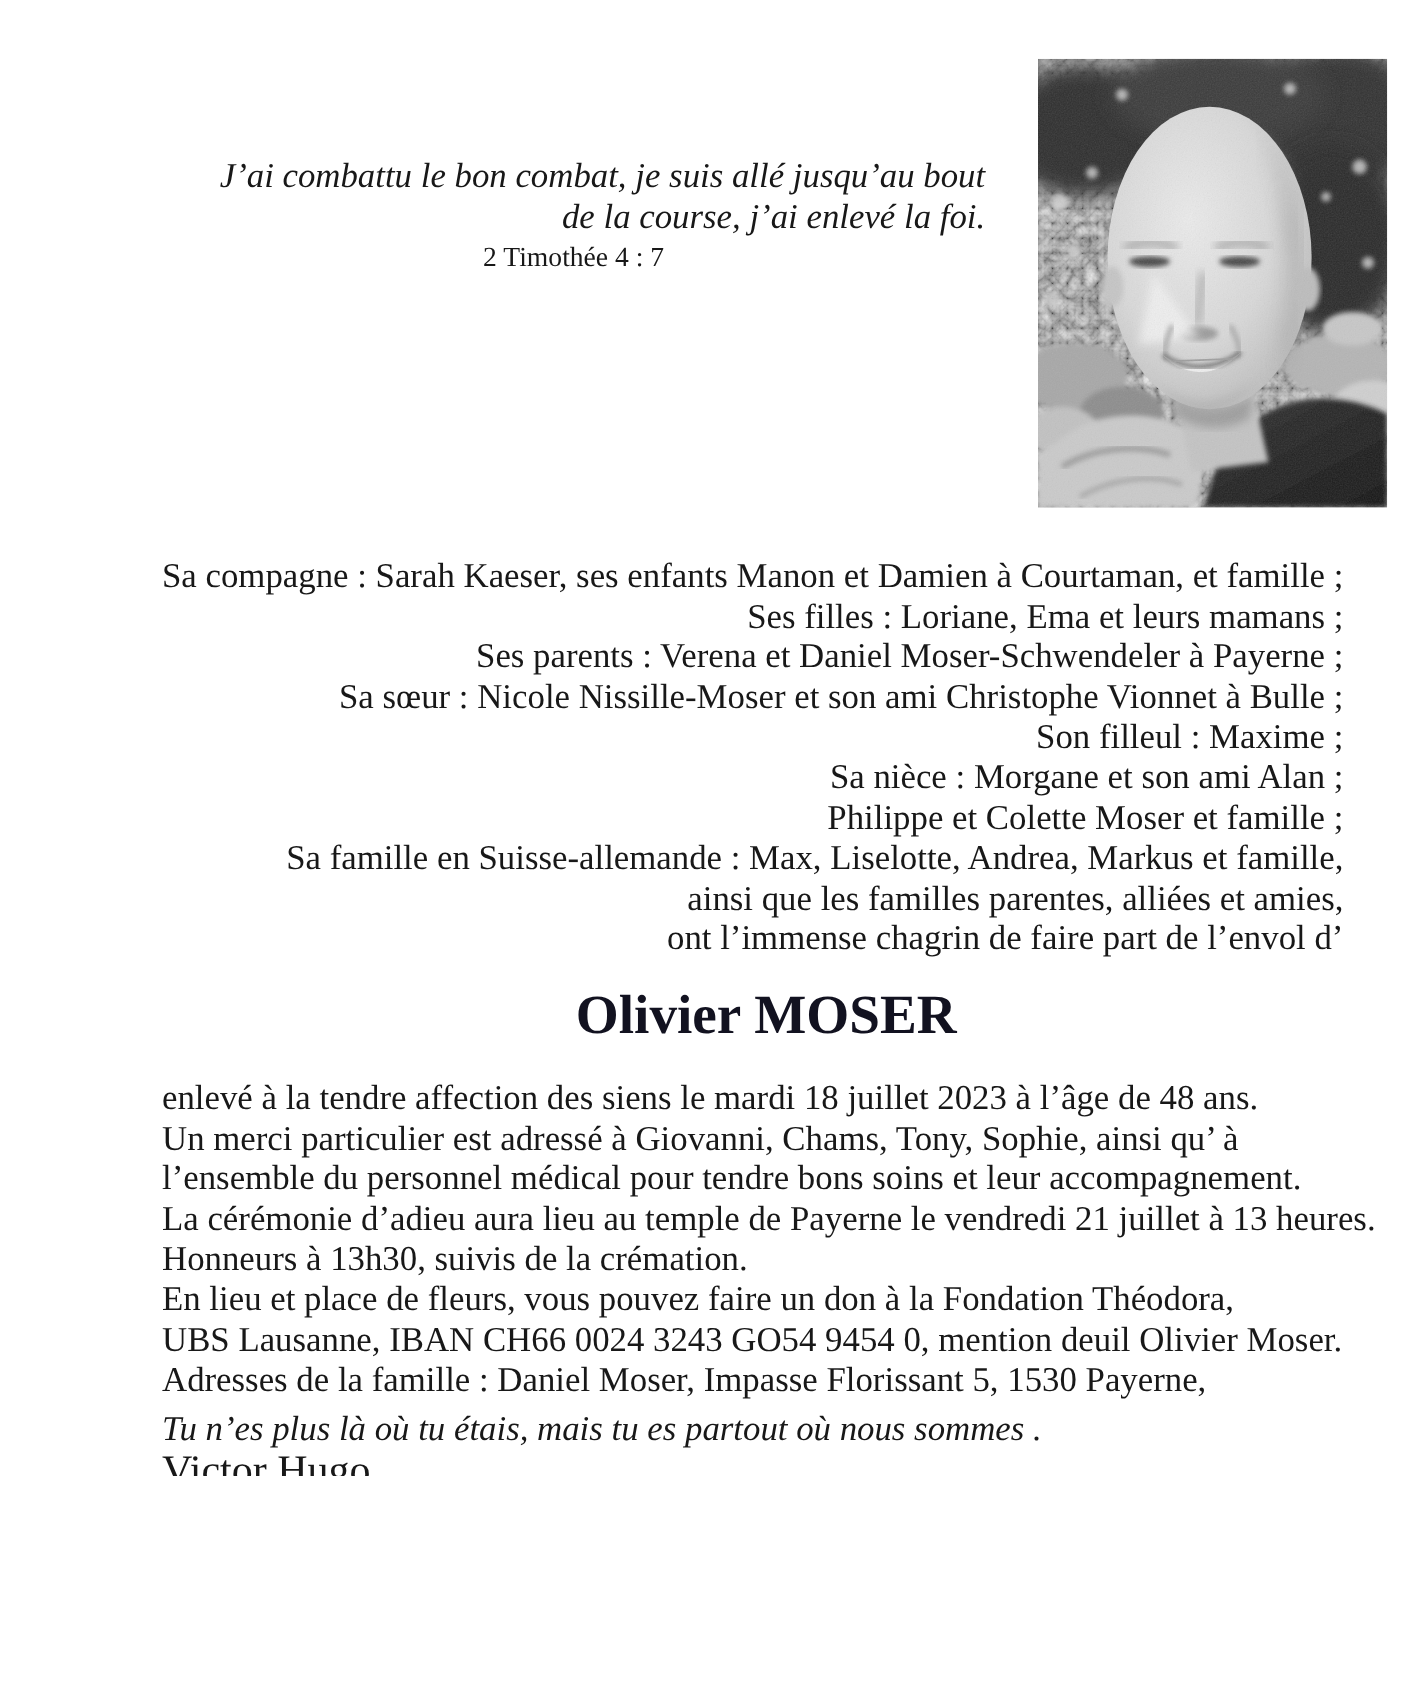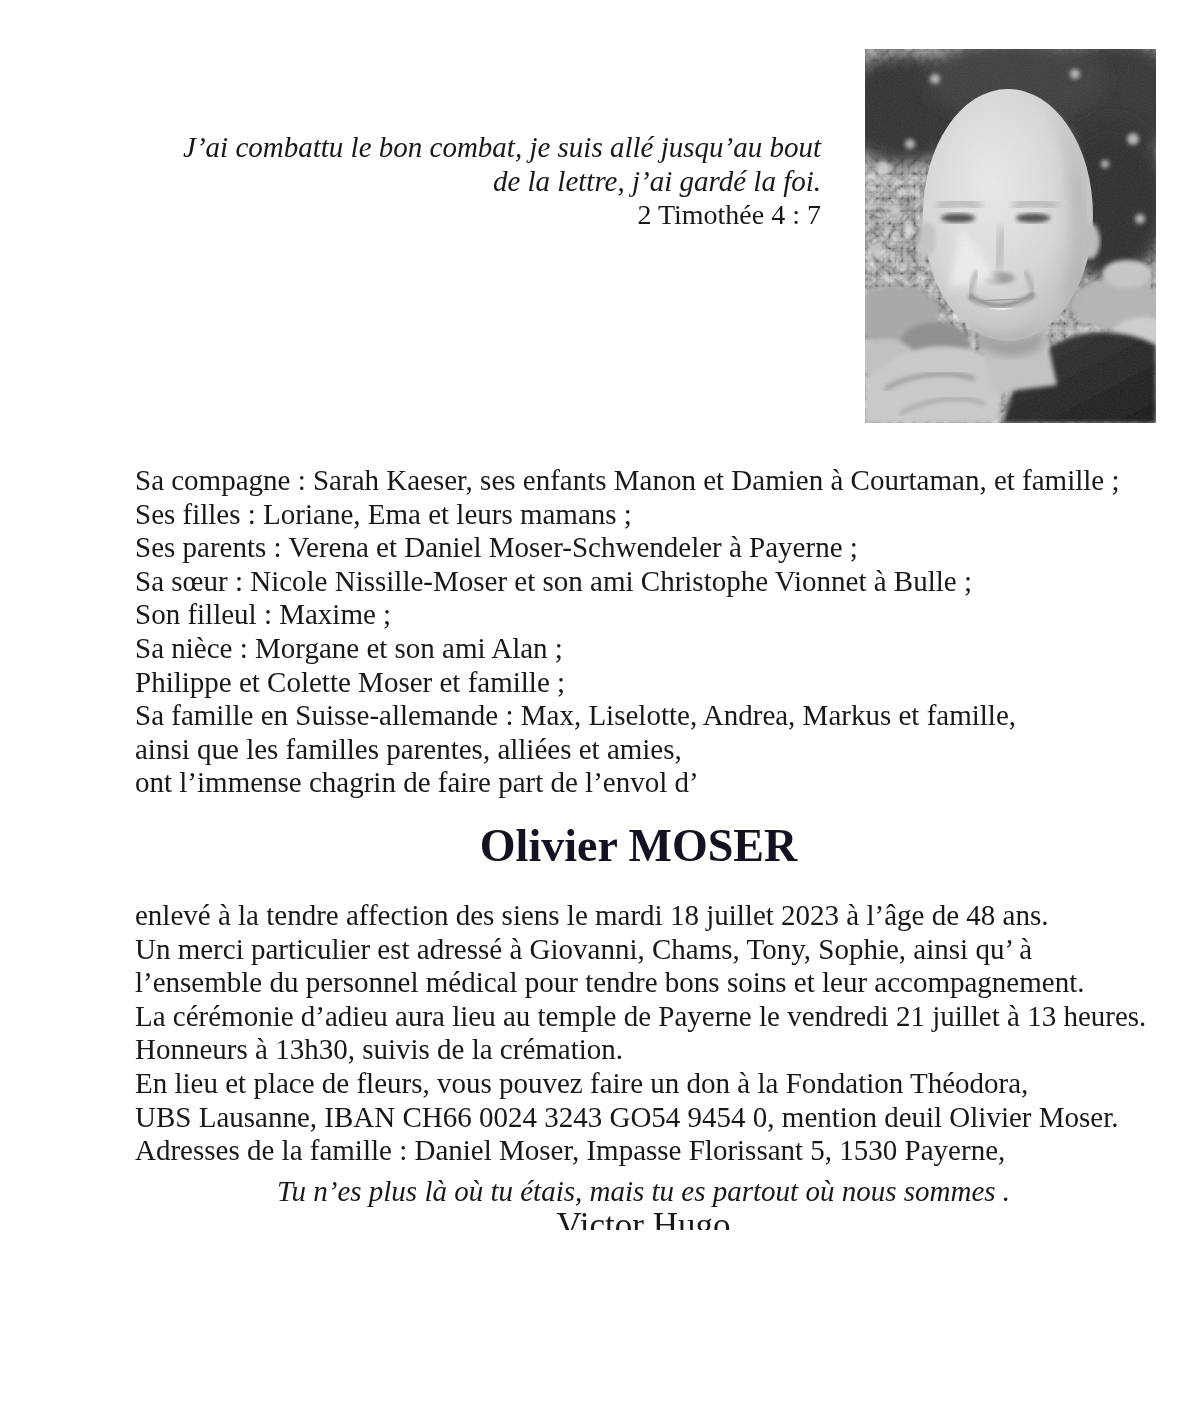--- a/index.html
+++ b/index.html
@@ -28,37 +28,39 @@
     top: 131px;
     width: 686px;
     text-align: right;
   }
   .quote-top .q-line {
     font-size: 29px;
     line-height: 33.5px;
     font-style: italic;
   }
   .quote-top .q-ref {
-    font-size: 28px;
+    font-size: 23px;
     line-height: 33.5px;
     font-style: normal;
+    text-align: center;
   }
   .photo-frame {
     position: absolute;
     left: 833px;
     top: 49px;
     width: 291px;
     height: 374px;
     overflow: hidden;
   }
   .photo-frame svg { display: block; }
   .family-block {
     position: absolute;
     left: 103px;
     top: 464px;
+    text-align: right;
   }
   .deceased-name {
     position: absolute;
     left: 103px;
     top: 826px;
     width: 1007px;
     margin: 0;
     text-align: center;
     font-size: 46px;
     line-height: 40px;
@@ -71,21 +73,21 @@
     top: 899px;
   }
   .indent-address {
     padding-left: 279px;
   }
   .quote-bottom {
     position: absolute;
     left: 103px;
     top: 1175px;
     width: 1017px;
-    text-align: center;
+    text-align: left;
   }
   .quote-bottom .qb-text {
     font-size: 29px;
     line-height: 33.5px;
     font-style: italic;
   }
   .quote-bottom .qb-author {
     font-size: 35px;
     line-height: 33.5px;
     font-style: normal;
@@ -100,21 +102,21 @@
   }
   b { font-weight: normal; }
 </style>
 </head>
 <body>
 
 <div class="page">
 
   <div class="quote-top">
     <div class="q-line">J’ai combattu le bon combat, je suis allé jusqu’au bout</div>
-    <div class="q-line">de la lettre, j’ai gardé la foi.</div>
+    <div class="q-line">de la course, j’ai enlevé la foi.</div>
     <div class="q-ref">2 Timothée 4 : 7</div>
   </div>
 
   <div class="photo-frame">
     <svg width="291" height="374" viewBox="0 0 291 374" xmlns="http://www.w3.org/2000/svg">
       <defs>
         <filter id="b2">
             <feGaussianBlur stdDeviation="2"></feGaussianBlur>
           </filter>
         <filter id="b4">

